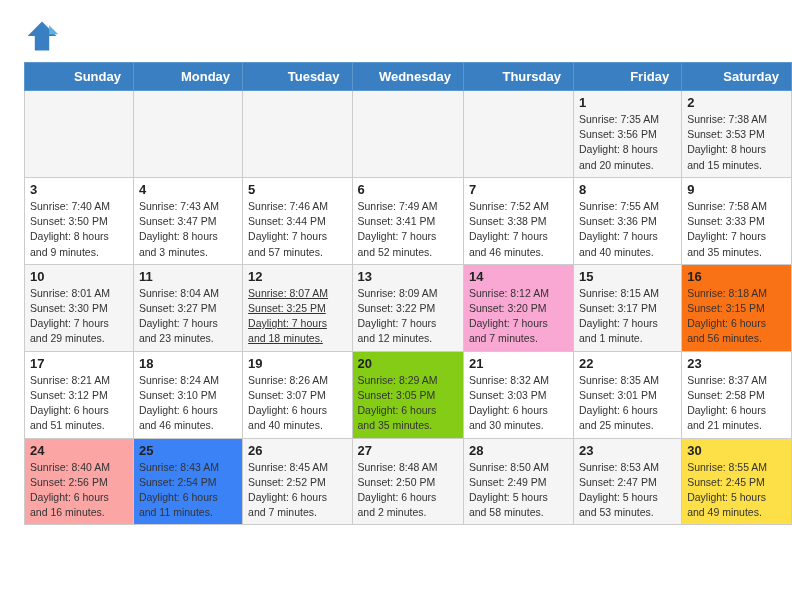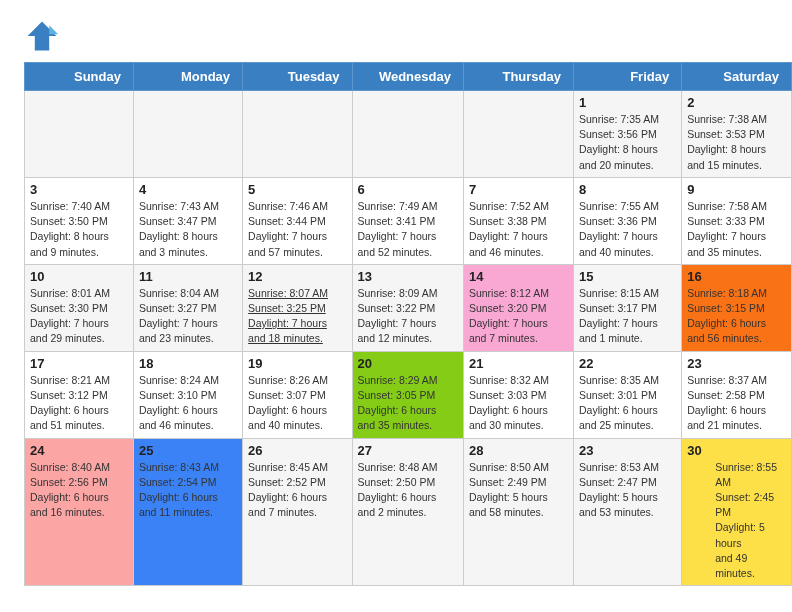--- a/index.html
+++ b/index.html
@@ -351,21 +351,21 @@
           </td>
           <td style="background: rgb(245, 245, 245);">
             <span class="day-num">23</span>
             <div class="day-detail" style="white-space: pre-line;">Sunrise: 8:53 AM
 Sunset: 2:47 PM
 Daylight: 5 hours
 and 53 minutes.</div>
           </td>
           <td style="background: #fde047;">
             <span class="day-num">30</span>
-            <div class="day-detail" style="white-space: pre-line; margin-left: 28px;">Sunrise: 8:55 AM
+            <div class="day-detail" style="white-space: pre-line;">Sunrise: 8:55 AM
 Sunset: 2:45 PM
 Daylight: 5 hours
 and 49 minutes.</div>
           </td>
         </tr>
       </tbody>
   </table>
 </div>
 
 </body></html>

